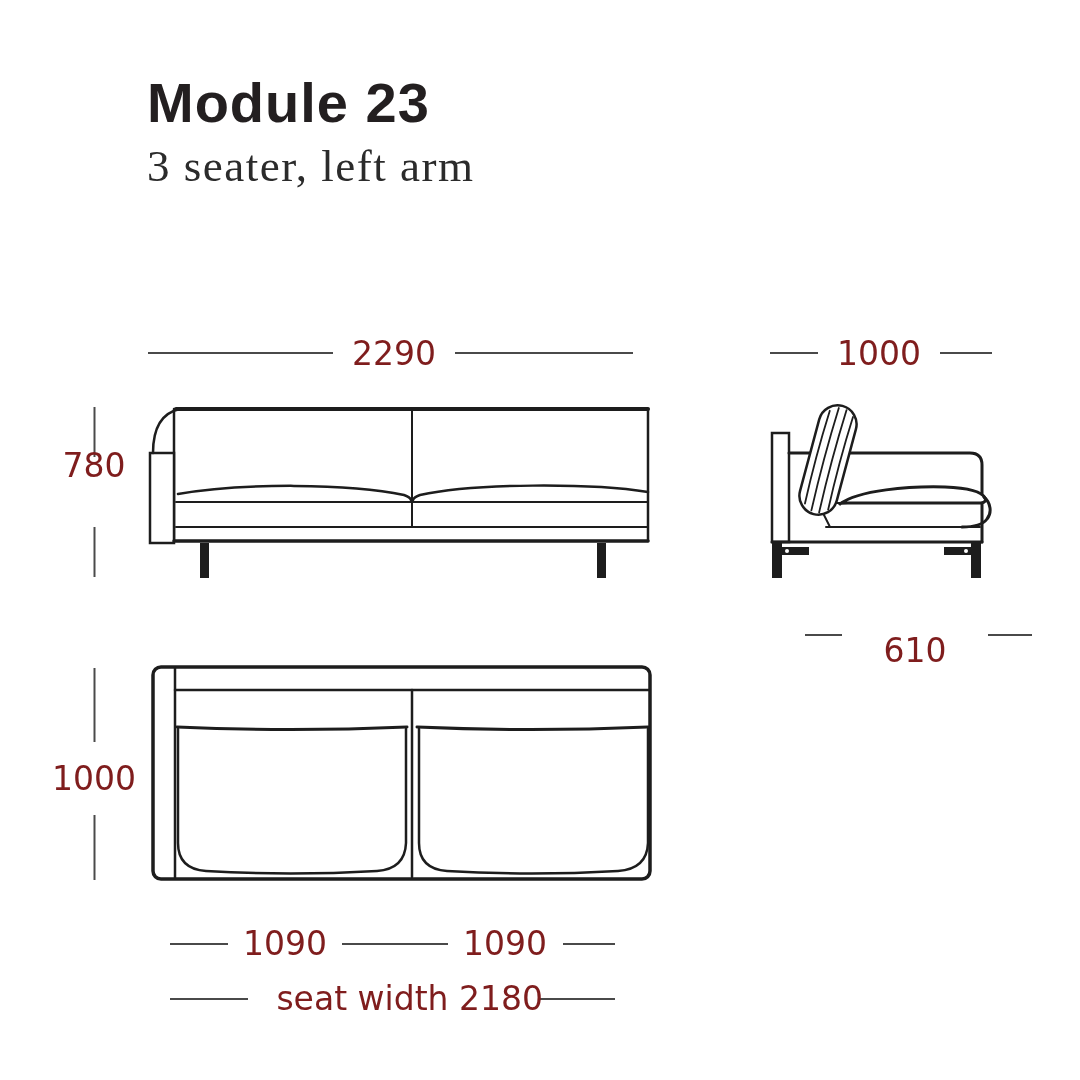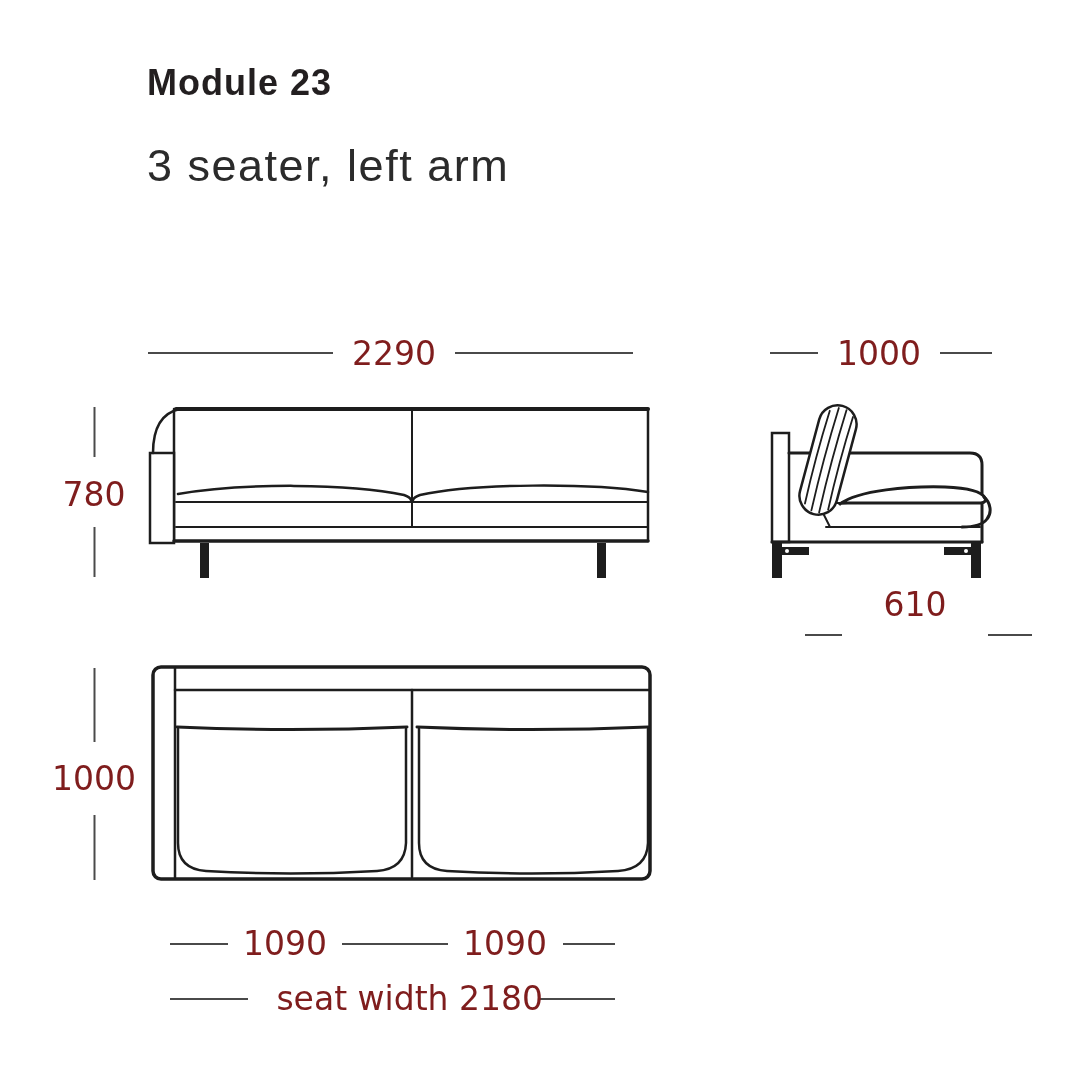--- a/index.html
+++ b/index.html
@@ -1,28 +1,28 @@
 <!DOCTYPE html>
 <html><head>
 <meta charset="utf-8">
 <style>
   html,body{margin:0;padding:0;background:#ffffff;}
   .canvas{
     position:relative;width:1080px;height:1080px;background:#ffffff;overflow:hidden;
     font-family:"Liberation Sans",sans-serif;
   }
   .title{
-    position:absolute;left:147px;top:62px;
-    font-size:36px;font-weight:700;letter-spacing:1px;color:#231f20;
+    position:absolute;left:147px;top:70px;
+    font-size:56px;font-weight:700;letter-spacing:1px;color:#231f20;
     font-family:"Liberation Sans",sans-serif;
   }
   .subtitle{
     position:absolute;left:147px;top:140px;
     font-size:45px;font-weight:400;letter-spacing:1.5px;color:#2b2b2b;
-    font-family:Liberation Sans, sans-serif;
+    font-family:Liberation Serif, serif;
   }
   .drawing{position:absolute;left:0;top:0;width:1080px;height:1080px;}
   .dim{
     position:absolute;height:36px;line-height:36px;text-align:center;
     font-family:"DejaVu Sans","Liberation Sans",sans-serif;
     font-size:33px;color:#7f1d1d;white-space:nowrap;
   }
 </style>
 </head>
 <body>
@@ -99,20 +99,20 @@
       <path d="M412,690 V877" stroke-width="2.5"></path>
       <path d="M177,727 Q290,732 407,727" stroke-width="3"></path>
       <path d="M417,727 Q530,732 648,727" stroke-width="3"></path>
       <path d="M178,729 V843 Q178,869 206,871 Q290,876 377,871 Q405,869 406,843 V729" stroke-width="2.5"></path>
       <path d="M419,729 V843 Q419,869 447,871 Q531,876 618,871 Q647,869 648,843 V729" stroke-width="2.5"></path>
     </g>
   </svg>
 
   <div class="dim" style="left:329px;top:336px;width:130px;">2290</div>
   <div class="dim" style="left:814px;top:336px;width:130px;">1000</div>
-  <div class="dim" style="left:34px;top:477px;width:120px;">780</div>
-  <div class="dim" style="left:850px;top:587px;width:130px;">610</div>
+  <div class="dim" style="left:34px;top:448px;width:120px;">780</div>
+  <div class="dim" style="left:850px;top:633px;width:130px;">610</div>
   <div class="dim" style="left:34px;top:761px;width:120px;">1000</div>
   <div class="dim" style="left:220px;top:926px;width:130px;">1090</div>
   <div class="dim" style="left:440px;top:926px;width:130px;">1090</div>
   <div class="dim" style="left:243px;top:981px;width:300px;text-align:right;">seat width 2180</div>
 
 </div>
 
 </body></html>

